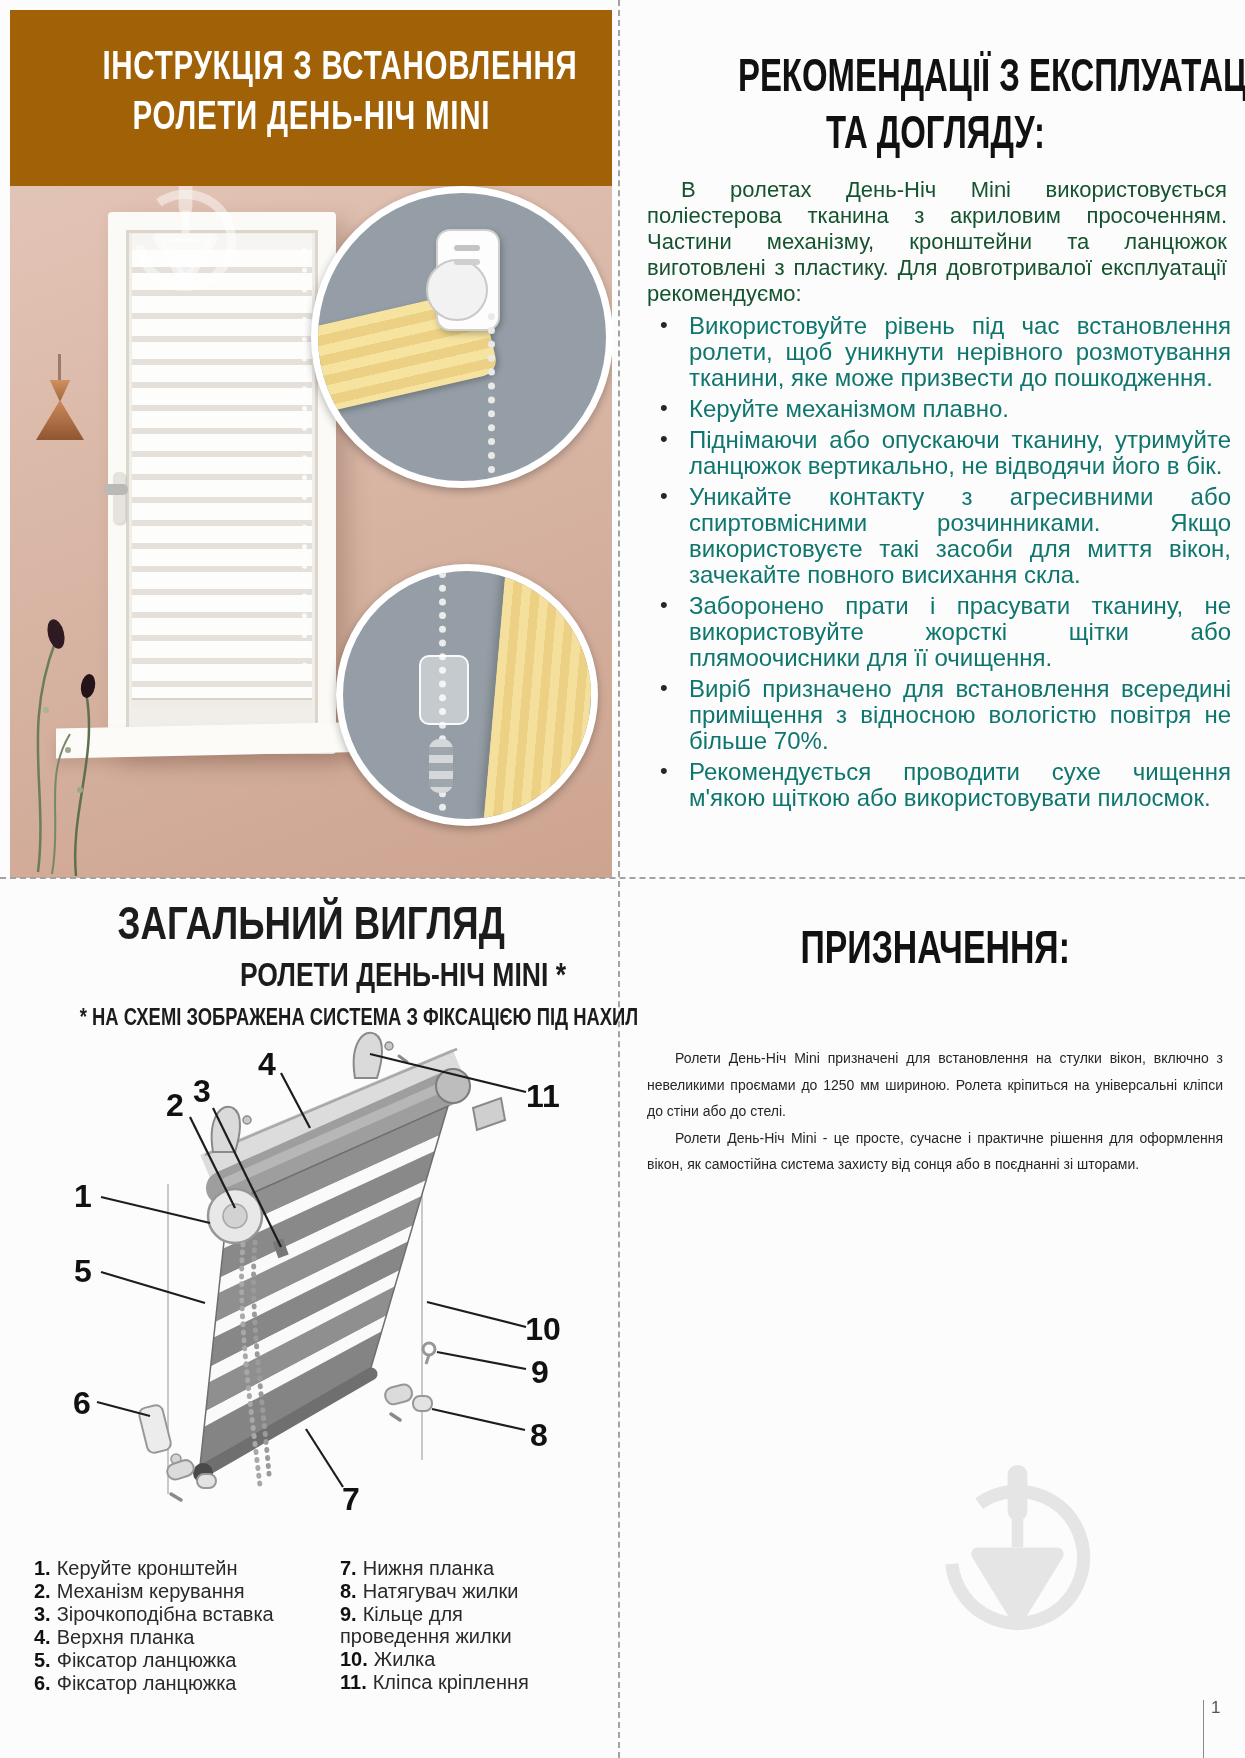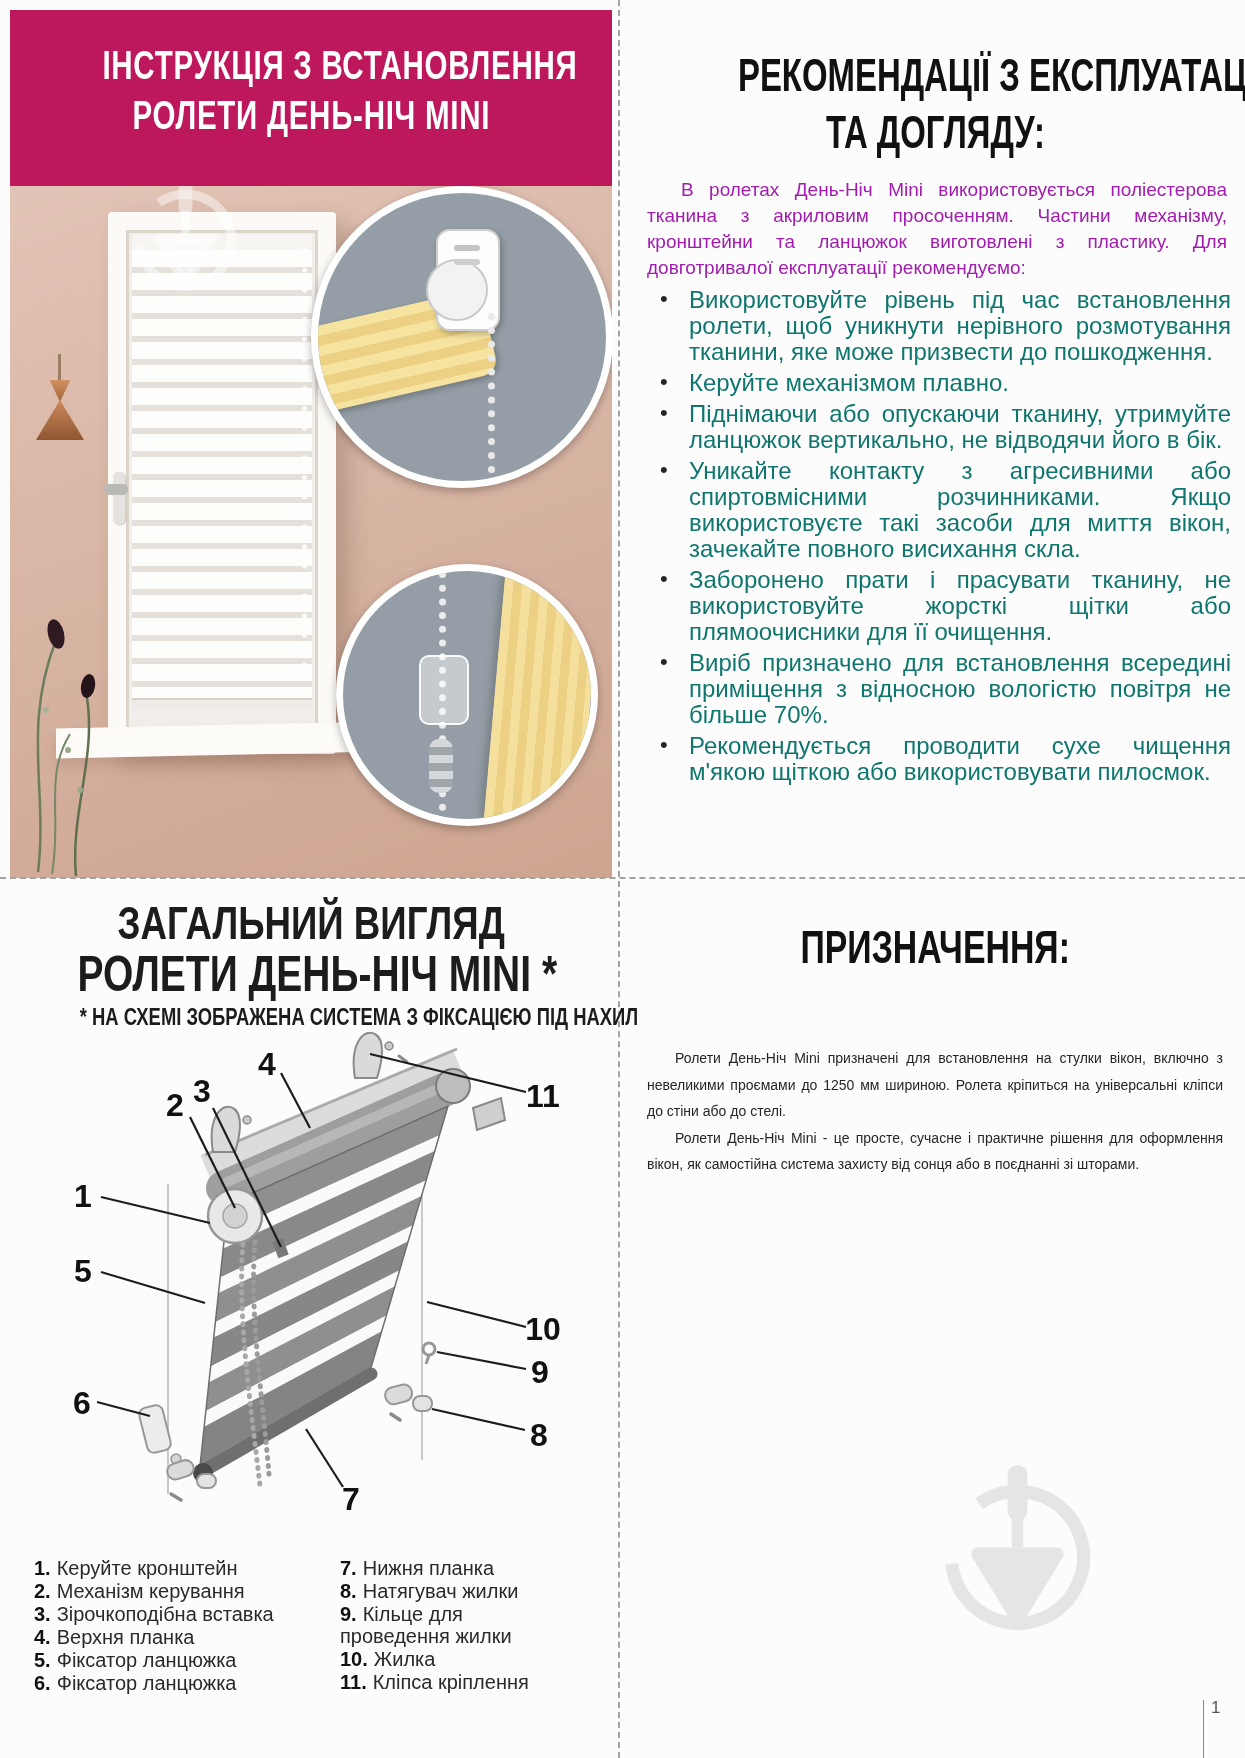--- a/index.html
+++ b/index.html
@@ -8,21 +8,21 @@
   .abs{position:absolute;}
 
   
   .cond{display:inline-block;white-space:nowrap;font-weight:bold;transform:scaleX(.72);transform-origin:50% 50%;}
 
   
   .vsep{left:618px;top:0;height:1758px;width:0;border-left:2px dashed #a3a3a3;}
   .hsep{left:0;top:877px;width:1245px;height:0;border-top:2px dashed #a3a3a3;}
 
   
-  .tl-header{left:10px;top:10px;width:602px;height:176px;background:#be185d;text-align:center;
+  .tl-header{left:10px;top:10px;width:602px;height:176px;background:#a16207;text-align:center;
              padding-top:30px;box-sizing:border-box;color:#fff;}
   .tl-header .line{font-size:41px;line-height:50px;letter-spacing:1px;}
 
   
   .photo{left:10px;top:186px;width:602px;height:692px;overflow:hidden;
          background:linear-gradient(160deg,#e2c4b6 0%,#d8b5a4 45%,#cda490 100%);}
   .window-frame{left:98px;top:26px;width:228px;height:542px;background:#fbfaf7;border-radius:4px;
                 box-shadow:12px 10px 22px rgba(90,60,45,.25);}
   .window-inner{left:116px;top:44px;width:192px;height:506px;background:#f1eeea;
                 box-shadow:inset 0 0 0 3px #ddd6cd;}
@@ -62,31 +62,31 @@
   .chain-inset2{left:96px;top:0;width:0;height:240px;border-left:7px dotted #ececec;}
   .fixator{left:76px;top:84px;width:46px;height:66px;border-radius:10px;background:rgba(255,255,255,.45);
            border:2px solid rgba(255,255,255,.9);}
   .tassel{left:86px;top:168px;width:24px;height:54px;border-radius:10px;
           background:repeating-linear-gradient(180deg,#d4d8da 0 8px,#a0a7ac 8px 16px);}
 
   
   .care{left:625px;top:0;width:620px;}
   .sec-title{text-align:center;font-weight:bold;color:#111;}
   .care .sec-title{margin-top:46px;font-size:47px;line-height:57px;}
-  .care-intro{margin:17px 18px 0 22px;font-size:19px;line-height:26px;text-align:justify;
-              text-indent:34px;color:#a21caf;}
+  .care-intro{margin:17px 18px 0 22px;font-size:22px;line-height:26px;text-align:justify;
+              text-indent:34px;color:#14532d;}
   .bullets{margin:6px 14px 0 22px;padding:0;list-style:none;}
   .bullets li{position:relative;padding-left:42px;font-size:24px;line-height:26px;text-align:justify;
               margin-top:5px;color:#0f766e;}
   .bullets li::before{content:"•";position:absolute;left:13px;top:-1px;font-size:22px;color:#262626;}
 
   
   .overview{left:10px;top:878px;width:602px;height:882px;}
   .ov-t1{display:block;text-align:center;margin-top:20px;font-size:47px;line-height:50px;}
-  .ov-t2{display:block;text-align:right;font-size:50px;line-height:52px;}
+  .ov-t2{display:block;text-align:right;font-size:34px;line-height:52px;}
   .ov-note{display:block;text-align:right;font-size:23px;line-height:26px;margin-top:4px;}
   .diagram{left:45px;top:138px;width:510px;height:532px;}
   .parts{font-size:20px;line-height:21.5px;color:#2a2a2a;}
   .parts .part{margin-bottom:1.5px;}
   .parts b{margin-right:6px;color:#111;}
   .parts1{left:24px;top:680px;width:300px;}
   .parts2{left:330px;top:680px;width:205px;}
 
   
   .purpose{left:625px;top:878px;width:620px;}

